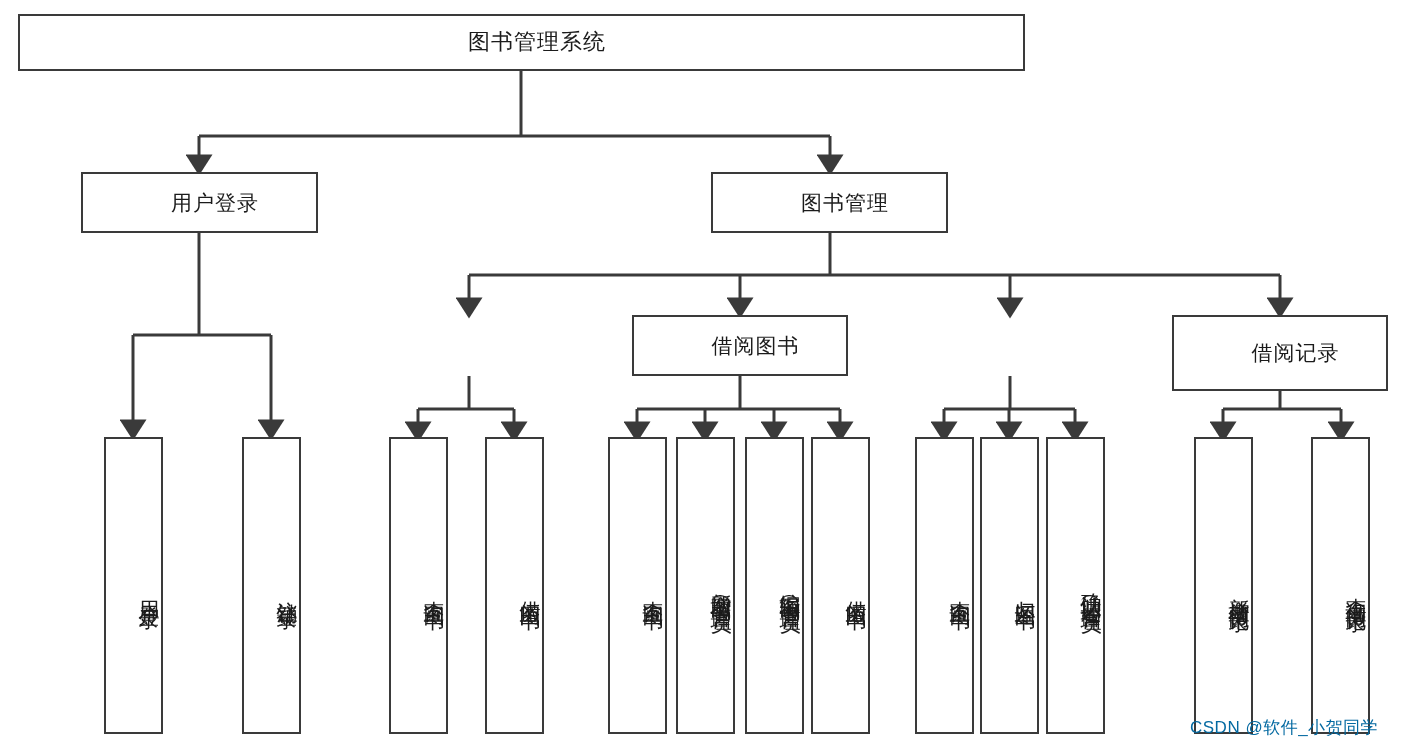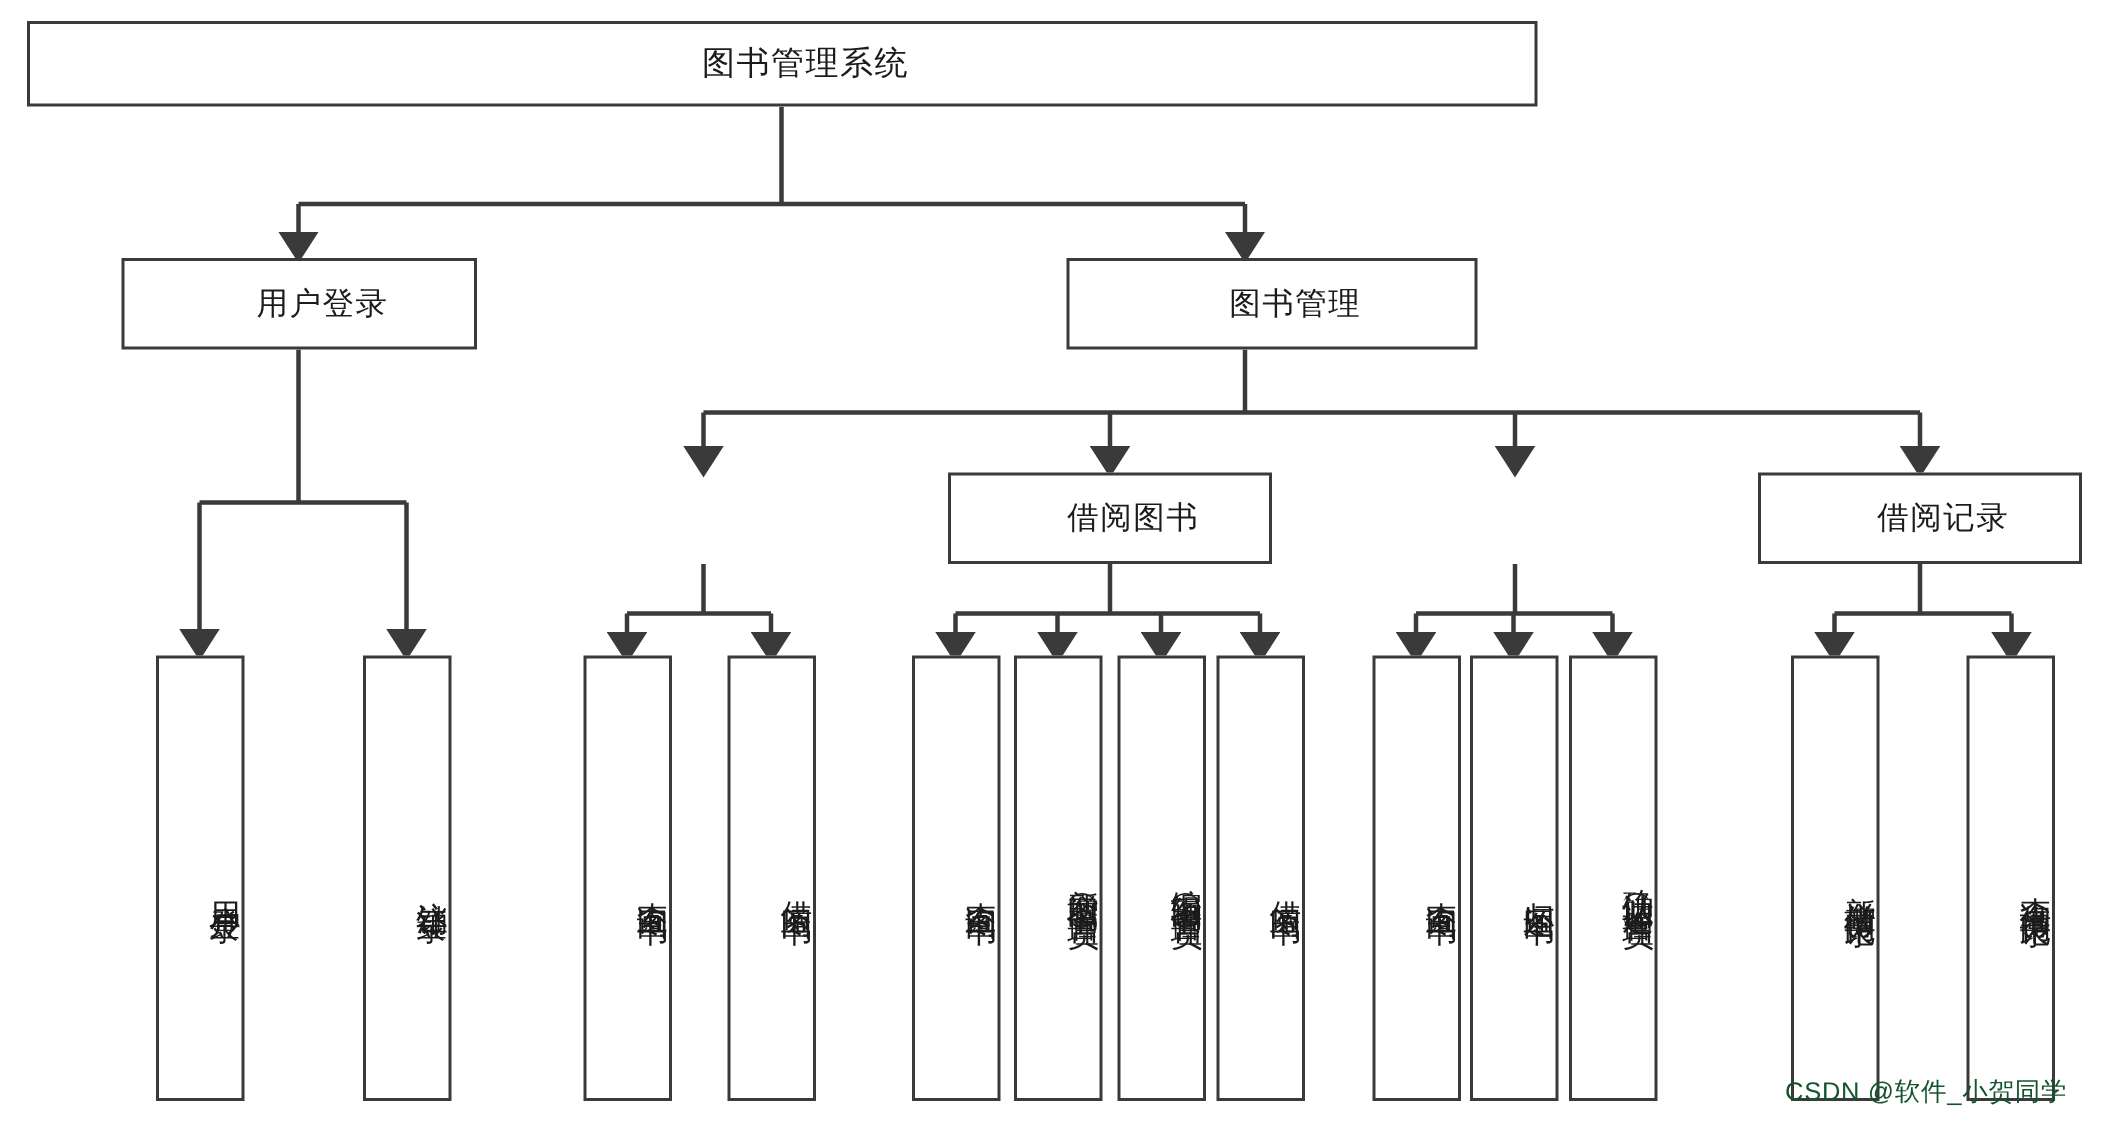--- a/index.html
+++ b/index.html
@@ -62,21 +62,21 @@
     writing-mode: vertical-rl;
     text-orientation: upright;
     display: block;
     white-space: nowrap;
   }
   .watermark {
     position: absolute;
     left: 1190px;
     top: 716px;
     font-size: 17px;
-    color: #14532d;
+    color: #0369a1;
     letter-spacing: 0.5px;
     z-index: 3;
     white-space: nowrap;
     text-align: center;
   }
 </style>
 </head>
 <body>
 
 <div id="canvas">
@@ -133,31 +133,31 @@
   </svg>
 
   <div class="node h root" style="left:18px; top:14px; width:1007px; height:57px;">
     <span>图书管理系统</span>
   </div>
 
   <div class="node h" style="left:81px; top:172px; width:237px; height:61px;">
     <span>用户登录</span>
   </div>
 
-  <div class="node h" style="left:711px; top:172px; width:274px; height:61px;">
+  <div class="node h" style="left:711px; top:172px; width:237px; height:61px;">
     <span>图书管理</span>
   </div>
 
 
   <div class="node h" style="left:632px; top:315px; width:216px; height:61px;">
     <span>借阅图书</span>
   </div>
 
 
-  <div class="node h" style="left:1172px; top:315px; width:216px; height:61px;">
+  <div class="node h" style="left:1172px; top:315px; width:216px; height:76px;">
     <span>借阅记录</span>
   </div>
 
   <div class="node v" style="left:104px; top:437px; width:59px; height:297px;">
     <span class="vtext">用户登录</span>
   </div>
 
   <div class="node v" style="left:242px; top:437px; width:59px; height:297px;">
     <span class="vtext">注销登录</span>
   </div>

